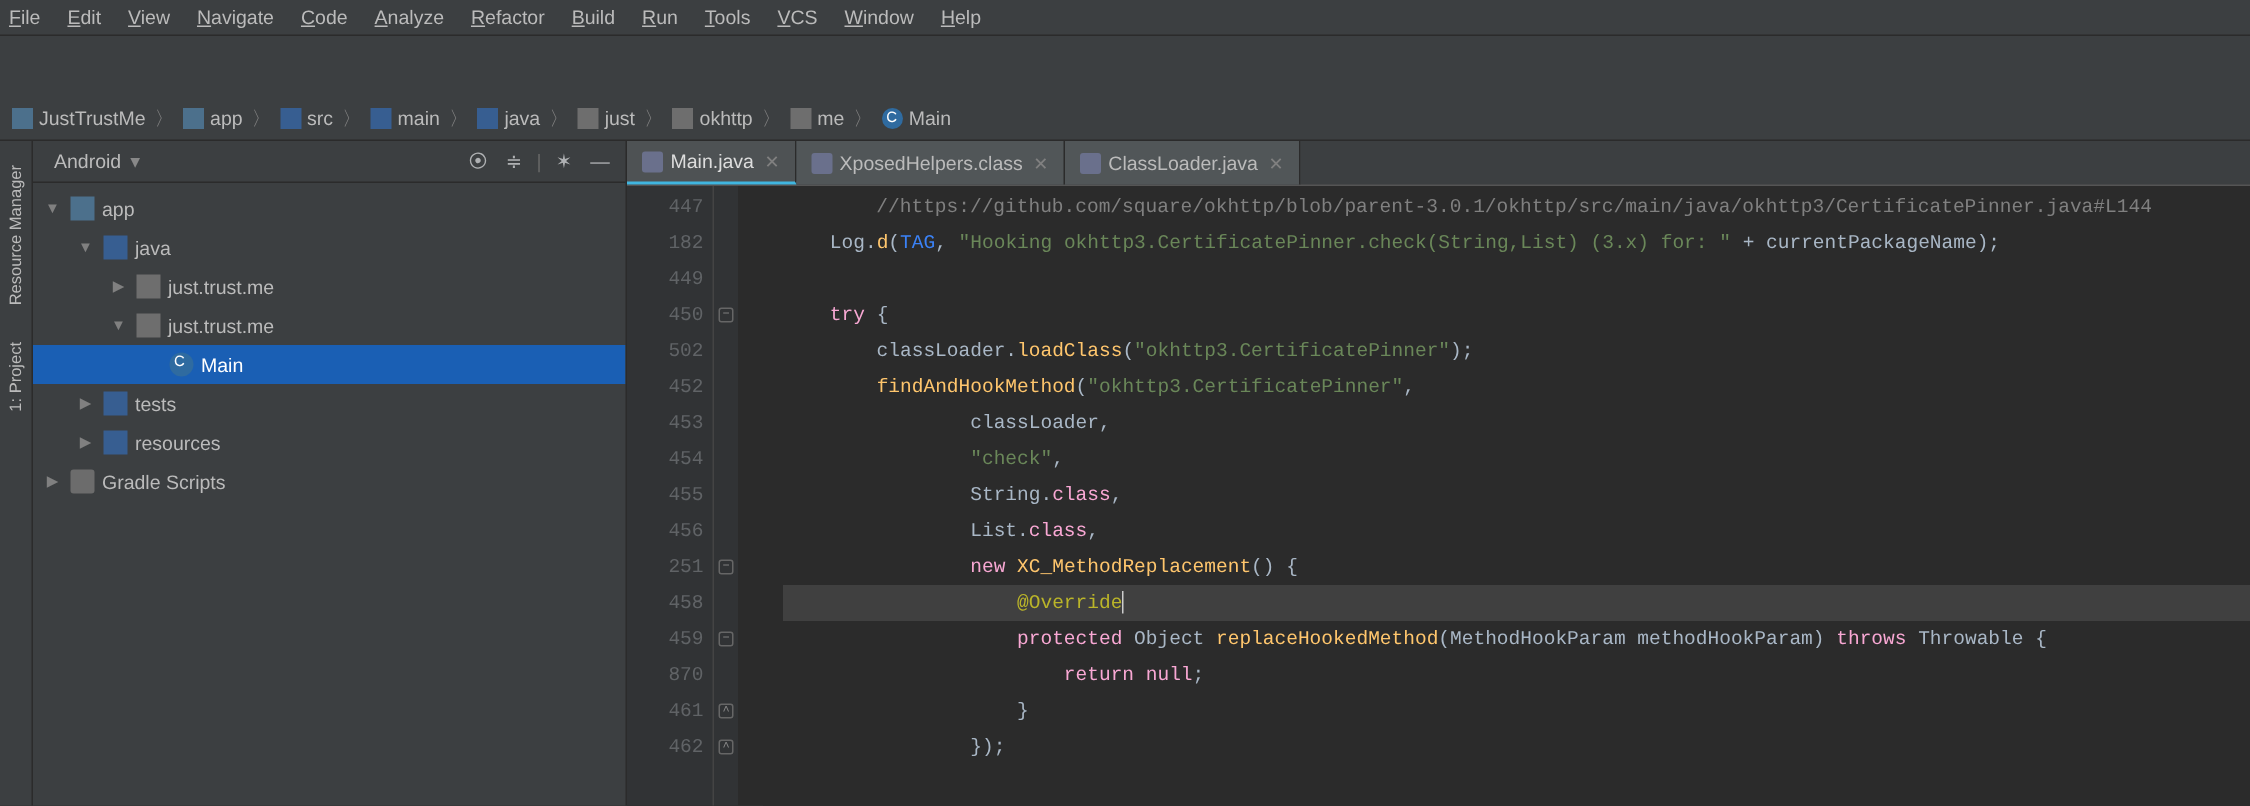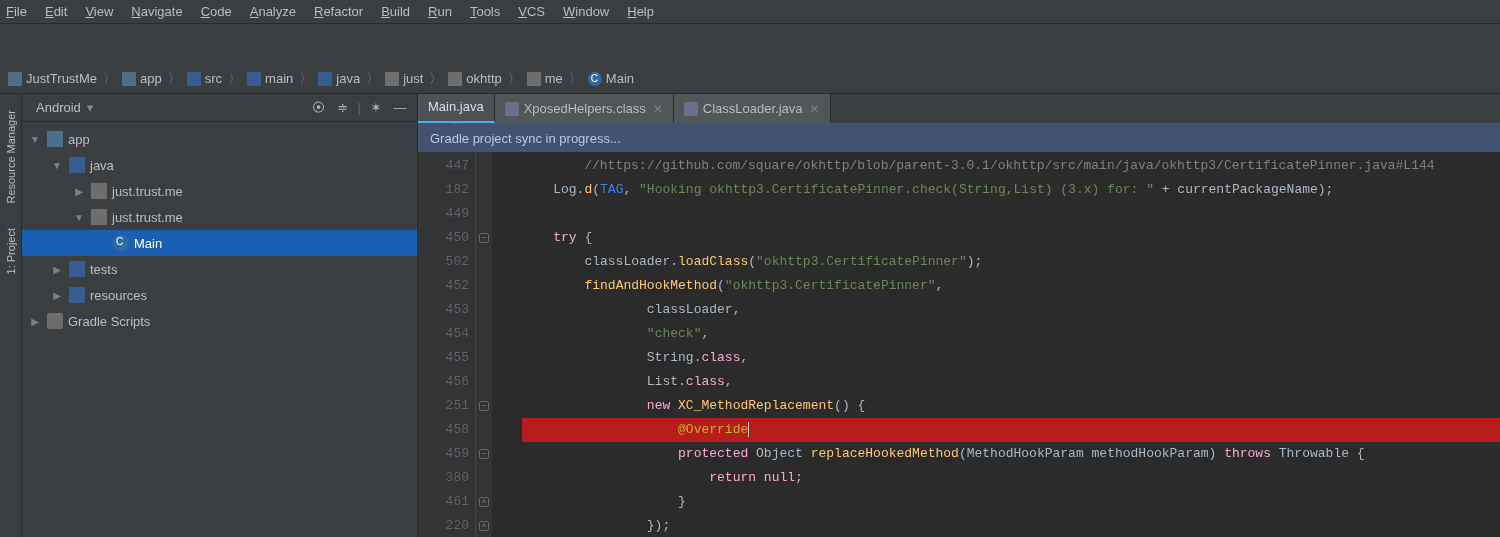--- a/index.html
+++ b/index.html
@@ -19,40 +19,40 @@
 .side-head .spacer { flex:1; }
 .side-head .btn { width:18px; height:18px; display:flex; align-items:center; justify-content:center; color:#afb1b3; }
 .tree { flex:1; padding:4px 0; overflow:auto; }
 .tree-row { height:26px; display:flex; align-items:center; gap:5px; padding:0 4px; }
 .tree-row.selected { background:#1a5fb4; color:#fff; }
 .tree-row .arrow { width:14px; text-align:center; color:#808080; font-size:10px; }
 .tree-row .icon { width:16px; height:16px; flex-shrink:0; }
 .editor-area { flex:1; background:#2b2b2b; display:flex; flex-direction:column; min-width:0; }
 .tabs { height:30px; display:flex; align-items:stretch; background:#3c3f41; border-bottom:1px solid #555; }
 .tab { display:flex; align-items:center; gap:5px; padding:0 10px; border-right:1px solid #2b2b2b; background:#515658; color:#bbb; }
-.tab.active { background:#4e5254; border-bottom:2px solid #40b6e0; color:#ddd;flex-direction:column; }
+.tab.active { background:#4e5254; border-bottom:2px solid #40b6e0; color:#ddd; }
 .tab .icon { width:14px; height:14px; }
 .tab .close { font-size:12px; color:#808080; margin-left:2px; }
 .banner { height:28px; background:#435272; color:#bbc7dd; display:flex; align-items:center; padding:0 12px; font-size:13px; }
 .code { flex:1; display:flex; overflow:hidden; font-family:"Courier New",monospace; font-size:13px; line-height:24px; }
 .gutter { width:58px; background:#313335; color:#606366; text-align:right; padding:2px 6px 0 0; border-right:1px solid #444; }
 .gutter div { height:24px; }
 .fold { width:16px; background:#313335; padding-top:2px; }
 .fold div { height:24px; display:flex; align-items:center; justify-content:center; }
 .fold .mark { width:10px; height:10px; border:1px solid #666; color:#888; font-size:8px; line-height:8px; text-align:center; border-radius:2px; }
 .lines { flex:1; padding:2px 0 0 30px; white-space:pre; color:#a9b7c6; }
 .lines div { height:24px; }
 .c-comment { color:#808080;margin-left:31px; }
 .c-string { color:#6a8759; }
 .c-keyword { color:#f9a8d4; }
 .c-method { color:#ffc66d; }
 .c-field { color:#3b82f6; }
 .c-ann { color:#bbb529; }
 .caret { border-right:1px solid #ccc; }
-.line-hl { background:#b91c1c; }
+.line-hl { background:#404040; }
 .i-folder { background:#375e91; }
 .i-folder-mod { background:#4c708c; }
 .i-folder-pkg { background:#6e6e6e; }
 .i-class { background:#2f6ba0; border-radius:50%; position:relative; }
 .i-class::after { content:"C"; color:#fff; font-size:10px; position:absolute; left:3px; top:1px; font-family:sans-serif; }
 .i-jclass { background:#6a708c; border-radius:2px; }
 .i-android { background:#6fac3a; border-radius:2px; }
 .i-elephant { background:#6c6c6c; border-radius:2px; }
 </style>
 </head>
@@ -194,39 +194,38 @@
           <span class="icon i-jclass"></span>
           <span>XposedHelpers.class</span>
           <span class="close">✕</span>
         </div>
         <div class="tab">
           <span class="icon i-jclass"></span>
           <span>ClassLoader.java</span>
           <span class="close">✕</span>
         </div>
       </div>
-    <div class="banner">Gradle project sync in progress...</div>
     <div class="code">
       <div class="gutter" id="gutter">
           <div>447</div>
           <div>182</div>
           <div>449</div>
           <div>450</div>
           <div>502</div>
           <div>452</div>
           <div>453</div>
           <div>454</div>
           <div>455</div>
           <div>456</div>
           <div>251</div>
           <div>458</div>
           <div>459</div>
-          <div>380</div>
+          <div>870</div>
           <div>461</div>
-          <div>220</div>
+          <div>462</div>
         </div>
       <div class="fold" id="fold">
           <div></div>
           <div></div>
           <div></div>
           <div>
             <div class="mark">−</div>
           </div>
           <div></div>
           <div></div>

